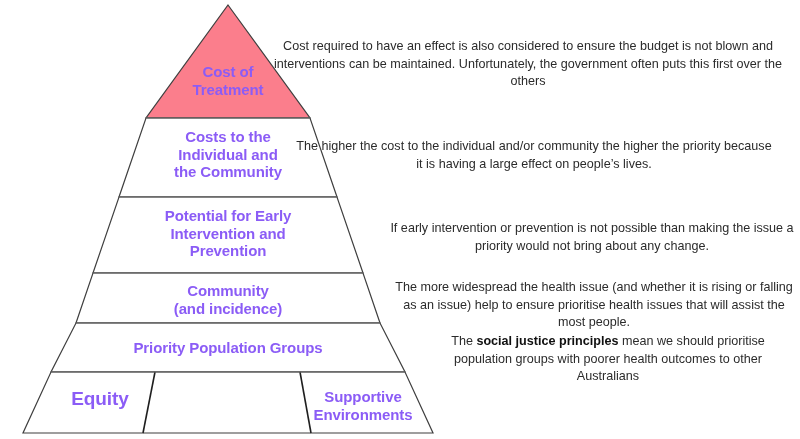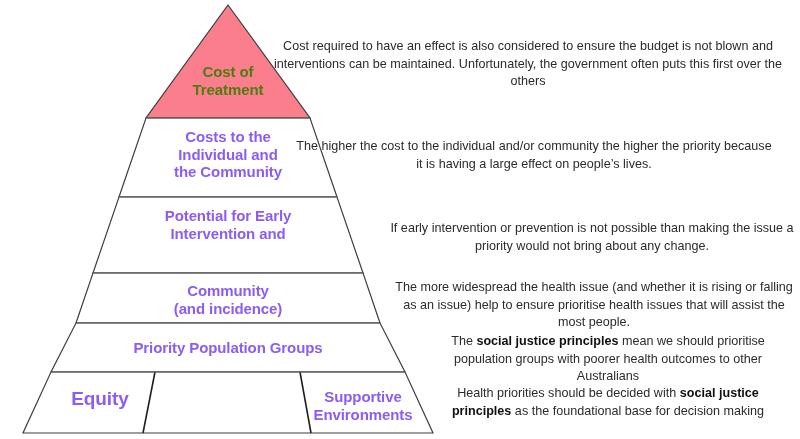--- a/index.html
+++ b/index.html
@@ -69,34 +69,35 @@
     <line x1="155" y1="372" x2="143" y2="433" stroke="#1f1f1f" stroke-width="1.6"></line>
     <line x1="300" y1="372" x2="311" y2="433" stroke="#1f1f1f" stroke-width="1.6"></line>
 
     <line x1="146" y1="118" x2="310" y2="118" stroke="#6a6a6a" stroke-width="1.2"></line>
     <line x1="119" y1="197" x2="337" y2="197" stroke="#6a6a6a" stroke-width="1.2"></line>
     <line x1="93" y1="273" x2="363" y2="273" stroke="#6a6a6a" stroke-width="1.2"></line>
     <line x1="76" y1="323" x2="380" y2="323" stroke="#6a6a6a" stroke-width="1.2"></line>
     <line x1="51" y1="372" x2="405" y2="372" stroke="#6a6a6a" stroke-width="1.2"></line>
   </svg>
 
-  <div class="tier-label apex" style="left: 158px; top: 63px; width: 140px; font-size: 15px; color: #4d7c0f;">
+  <div class="tier-label apex" style="left: 158px; top: 63px; width: 140px; font-size: 15px; color: #8b5cf6;">
     <div>Cost of</div>
     <div>Treatment</div>
   </div>
 
   <div class="tier-label" style="left:138px; top:128px; width:180px; font-size:15px;">
     <div>Costs to the</div>
     <div>Individual and</div>
     <div>the Community</div>
   </div>
 
   <div class="tier-label" style="left:125px; top:207px; width:206px; font-size:15px;">
     <div>Potential for Early</div>
     <div>Intervention and</div>
+    <div>Prevention</div>
   </div>
 
   <div class="tier-label" style="left:124px; top:282px; width:208px; font-size:15px;">
     <div>Community</div>
     <div>(and incidence)</div>
   </div>
 
   <div class="tier-label" style="left:94px; top:339px; width:268px; font-size:15px;">
     <div>Priority Population Groups</div>
   </div>
@@ -114,15 +115,14 @@
   <div class="desc" style="left:264px; top:38px; width:528px; font-size:12.6px;">Cost required to have an effect is also considered to ensure the budget is not blown and interventions can be maintained. Unfortunately, the government often puts this first over the others</div>
 
   <div class="desc" style="left:294px; top:138px; width:480px; font-size:12.6px;">The higher the cost to the individual and/or community the higher the priority because it is having a large effect on people’s lives.</div>
 
   <div class="desc" style="left:390px; top:220px; width:404px; font-size:12.6px;">If early intervention or prevention is not possible than making the issue a priority would not bring about any change.</div>
 
   <div class="desc" style="left:392px; top:279px; width:404px; font-size:12.6px;">The more widespread the health issue (and whether it is rising or falling as an issue) help to ensure prioritise health issues that will assist the most people.</div>
 
   <div class="desc" style="left:434px; top:333px; width:348px; font-size:12.6px;">The <b>social justice principles</b> mean we should prioritise population groups with poorer health outcomes to other Australians</div>
 
-  <div class="desc" style="left:434px; top:385px; width:348px; font-size:12.6px;">Health priorities should be decided with <b>social justice</b> <b>principles</b> as the foundational base for decision making</div>
 
 </div>
 
 </body></html>

